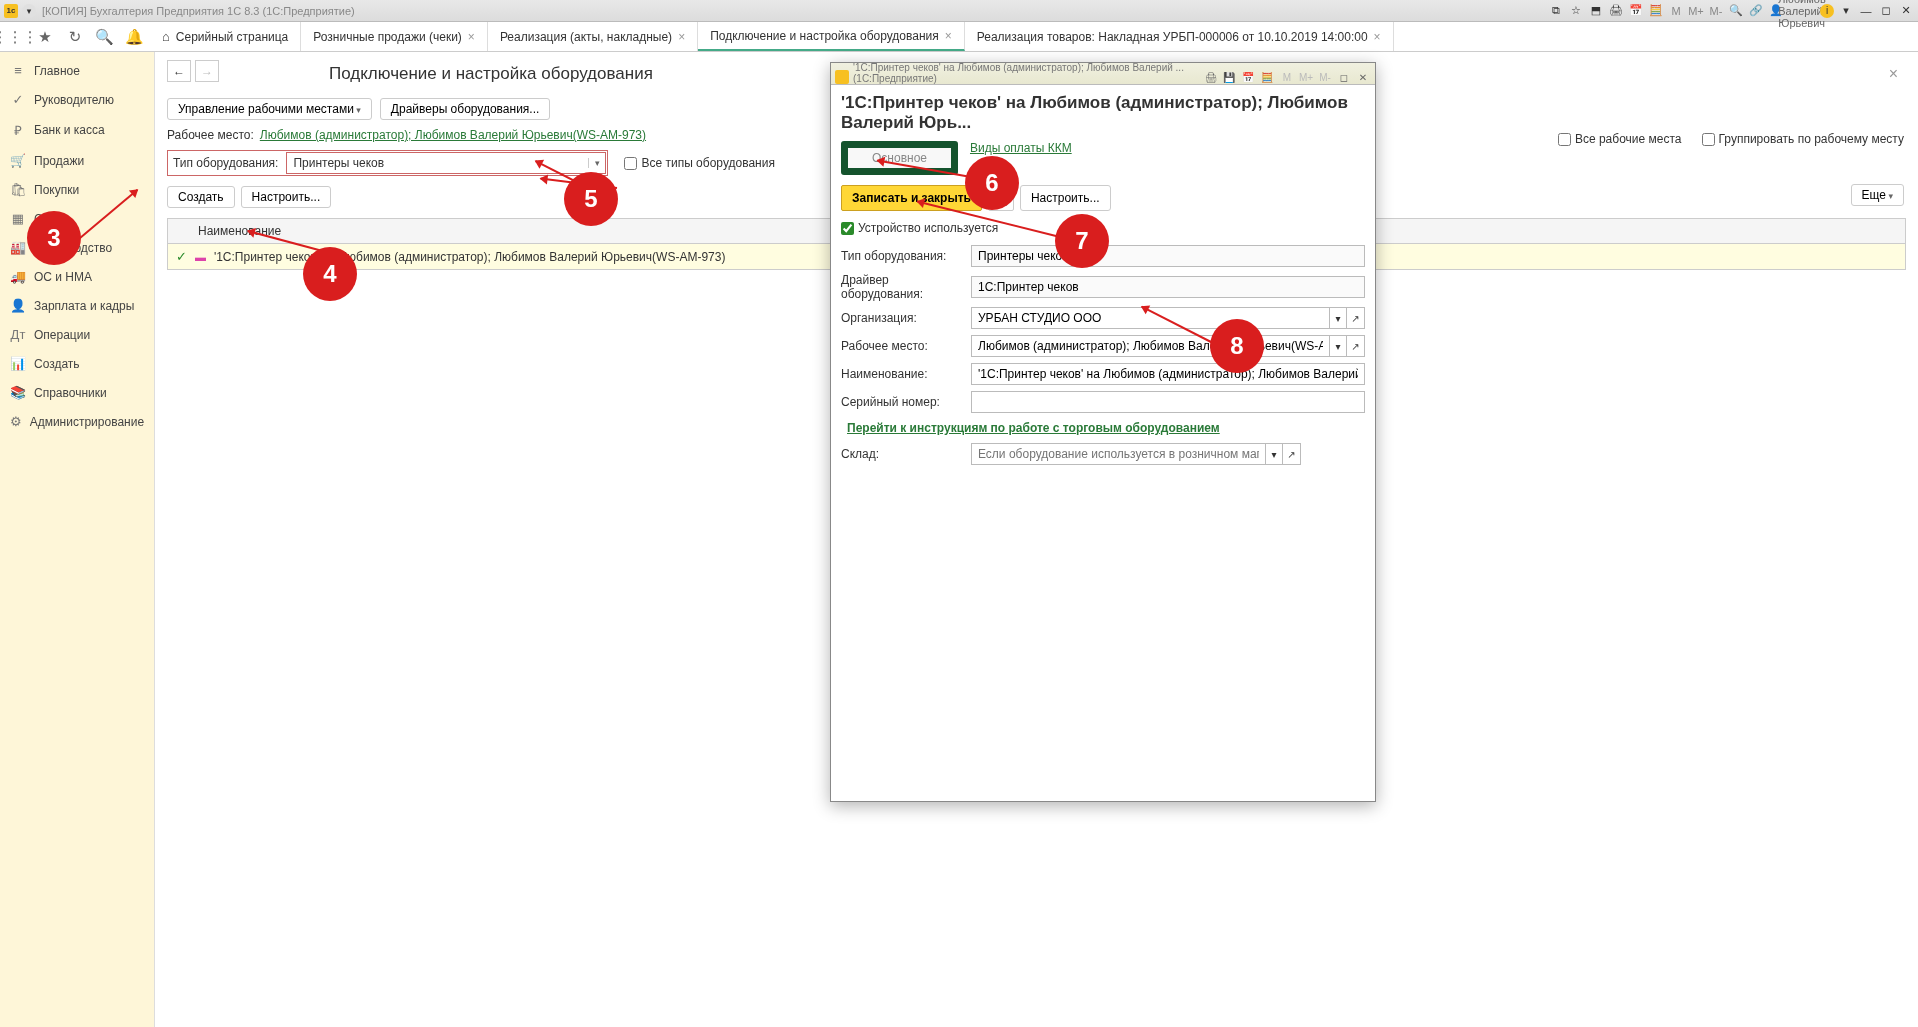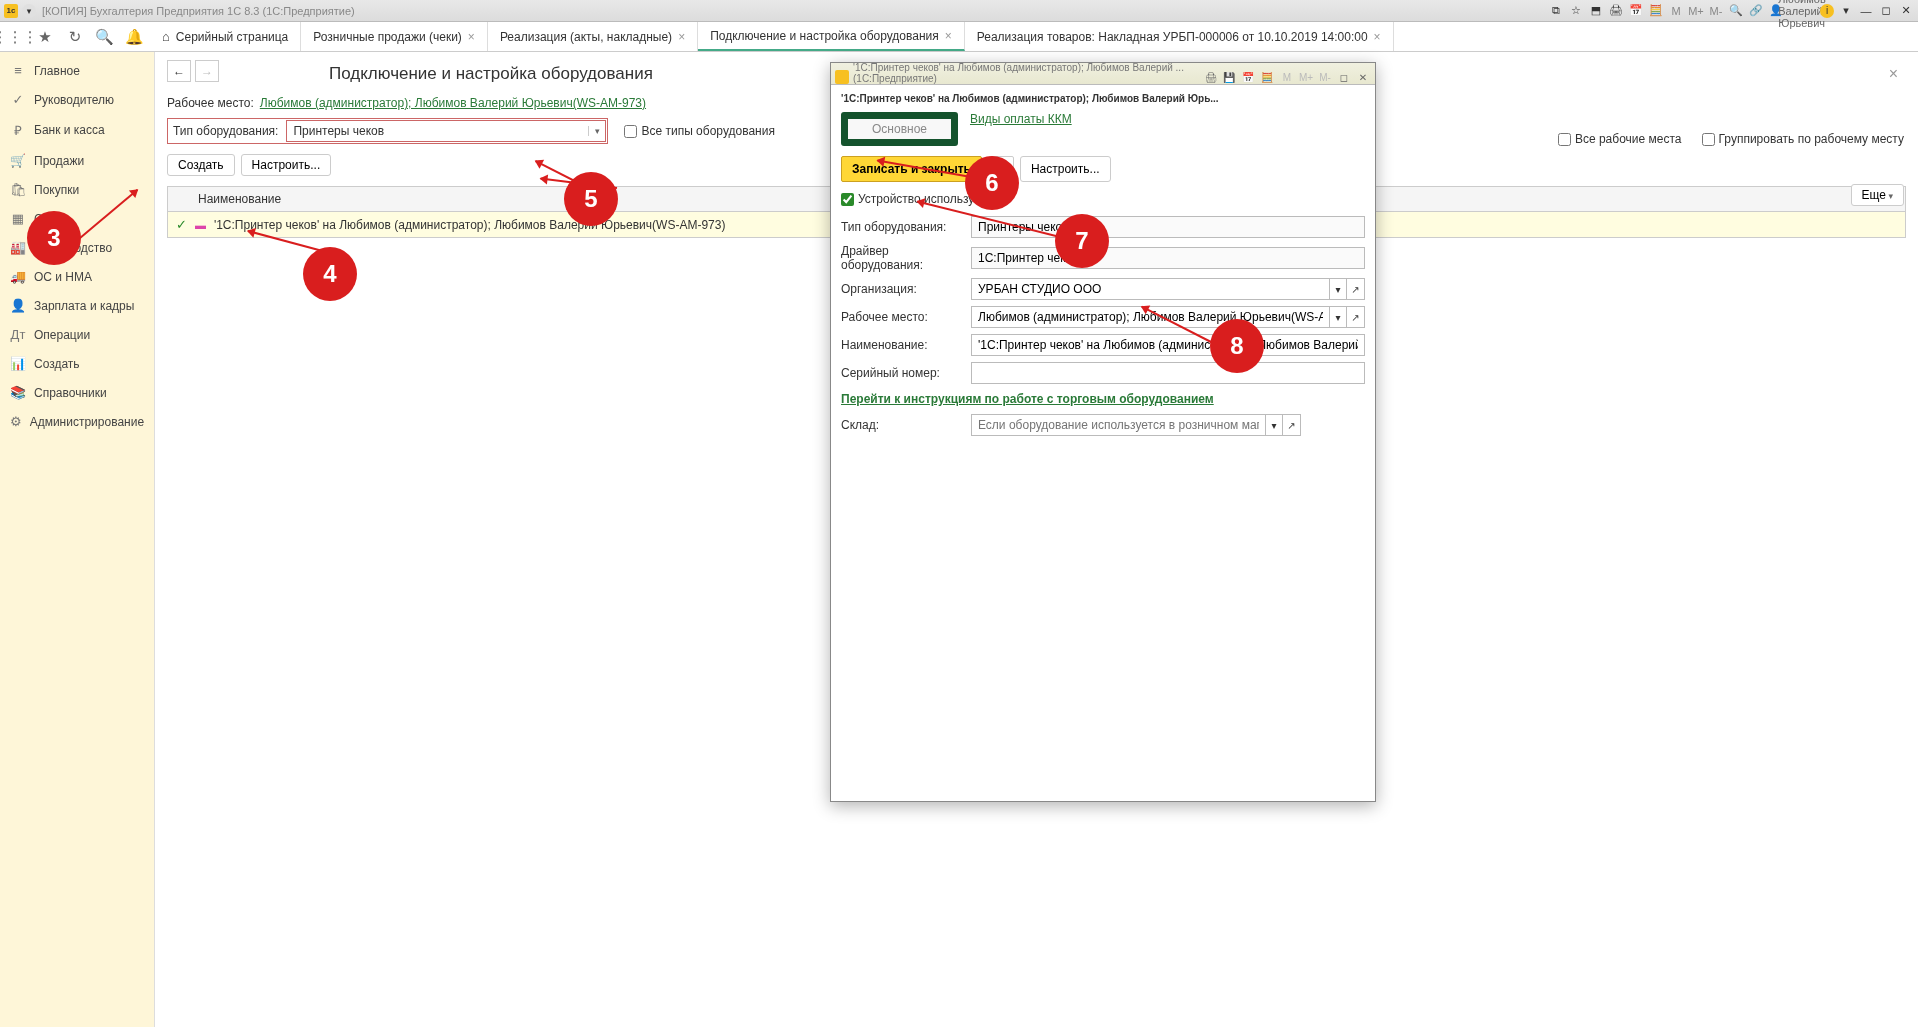--- a/index.html
+++ b/index.html
@@ -67,38 +67,38 @@
 .more-btn { position: absolute; right: 14px; top: 132px; }
 
 
 .modal { position: absolute; left: 675px; top: 10px; width: 546px; height: 740px; background: #fff; border: 1px solid #888; box-shadow: 0 4px 16px rgba(0,0,0,0.3); z-index: 100; }
 .modal-title { height: 22px; background: linear-gradient(#f0f0e0, #e8e8d0); border-bottom: 1px solid #bbb; display: flex; align-items: flex-end; padding: 0 4px; font-size: 11px; }
 .modal-title .mlogo { width: 14px; height: 14px; background: #f7c021; border-radius: 2px; margin-right: 4px; }
 .modal-title .mtext { flex: 1; color: #777; font-size: 10px; }
 .modal-title .micons { display: flex; gap: 3px; }
 .modal-title .micons span { width: 16px; height: 14px; display: flex; align-items: center; justify-content: center; font-size: 10px; cursor: pointer; color: #666; }
 .modal-body { padding: 8px 10px; }
-.modal-h1 { font-size: 10px; font-weight: bold; margin-bottom: 8px; }
+.modal-h1 { font-size: 17px; font-weight: bold; margin-bottom: 8px; }
 .modal-tabs { display: flex; gap: 12px; margin-bottom: 10px; font-size: 12px; }
 .modal-tab { color: #888; cursor: pointer; }
 .modal-tab.link { color: #2a7a38; text-decoration: underline; }
 .modal-toolbar { display: flex; gap: 6px; margin-bottom: 10px; }
 .btn-yellow { background: #ffd736; border: 1px solid #cca020; padding: 4px 10px; font-weight: bold; cursor: pointer; border-radius: 2px; font-size: 12px; }
 .btn-icon { border: 1px solid #ccc; background: #fff; width: 26px; height: 26px; display: flex; align-items: center; justify-content: center; cursor: pointer; border-radius: 2px; font-size: 13px; }
 .form-row { display: flex; align-items: center; margin-bottom: 6px; font-size: 12px; }
 .form-label { width: 130px; color: #333; }
 .form-input { flex: 1; border: 1px solid #bbb; padding: 3px 6px; font-size: 12px; height: 22px; }
 .form-input.ro { background: #fafafa; }
 .input-group { flex: 1; display: flex; }
 .input-group .form-input { border-right: none; }
 .ig-btn { border: 1px solid #bbb; width: 18px; display: flex; align-items: center; justify-content: center; font-size: 10px; cursor: pointer; background: #fff; }
 .ig-btn + .ig-btn { border-left: none; }
 .chk-row { display: flex; align-items: center; gap: 4px; margin-bottom: 10px; font-size: 12px; }
 .chk-row input { accent-color: #2a8a2a; }
-.modal-link { color: #2a7a38; text-decoration: underline; font-weight: bold; cursor: pointer; font-size: 12px; display: block; margin: 8px 0; }
+.modal-link { color: #2a7a38; text-decoration: underline; font-weight: bold; cursor: pointer; font-size: 12px; display: block; margin: 8px 6px; }
 
 
 .callout { position: absolute; width: 54px; height: 54px; border-radius: 50%; background: #d91e1e; color: #fff; display: flex; align-items: center; justify-content: center; font-size: 24px; font-weight: bold; z-index: 200; }
 .arrow-line { position: absolute; height: 2px; background: #d91e1e; z-index: 150; transform-origin: left center; }
 .arrow-line::after { content: ""; position: absolute; right: -1px; top: -4px; border-left: 8px solid #d91e1e; border-top: 5px solid transparent; border-bottom: 5px solid transparent; }
 </style>
 </head>
 <body>
 
 <div class="titlebar">
@@ -217,20 +217,24 @@
   <div class="content">
     <div class="page-title-row">
       <div class="page-nav">
         <div class="nav-btn">←</div>
         <div class="nav-btn" style="color:#bbb">→</div>
       </div>
       <div class="page-title">Подключение и настройка оборудования</div>
       <div class="page-close">×</div>
     </div>
 
+    <div class="toolbar-row">
+      <button class="btn btn-dd">Управление рабочими местами</button>
+      <button class="btn">Драйверы оборудования...</button>
+    </div>
 
     <div class="field-row">
       <span class="field-label">Рабочее место:</span>
       <span class="link">Любимов (администратор); Любимов Валерий Юрьевич(WS-AM-973)</span>
     </div>
 
     <div class="right-opts">
       <label class="chk">
           <input type="checkbox" style="">
           <span>Все рабочие места</span>

